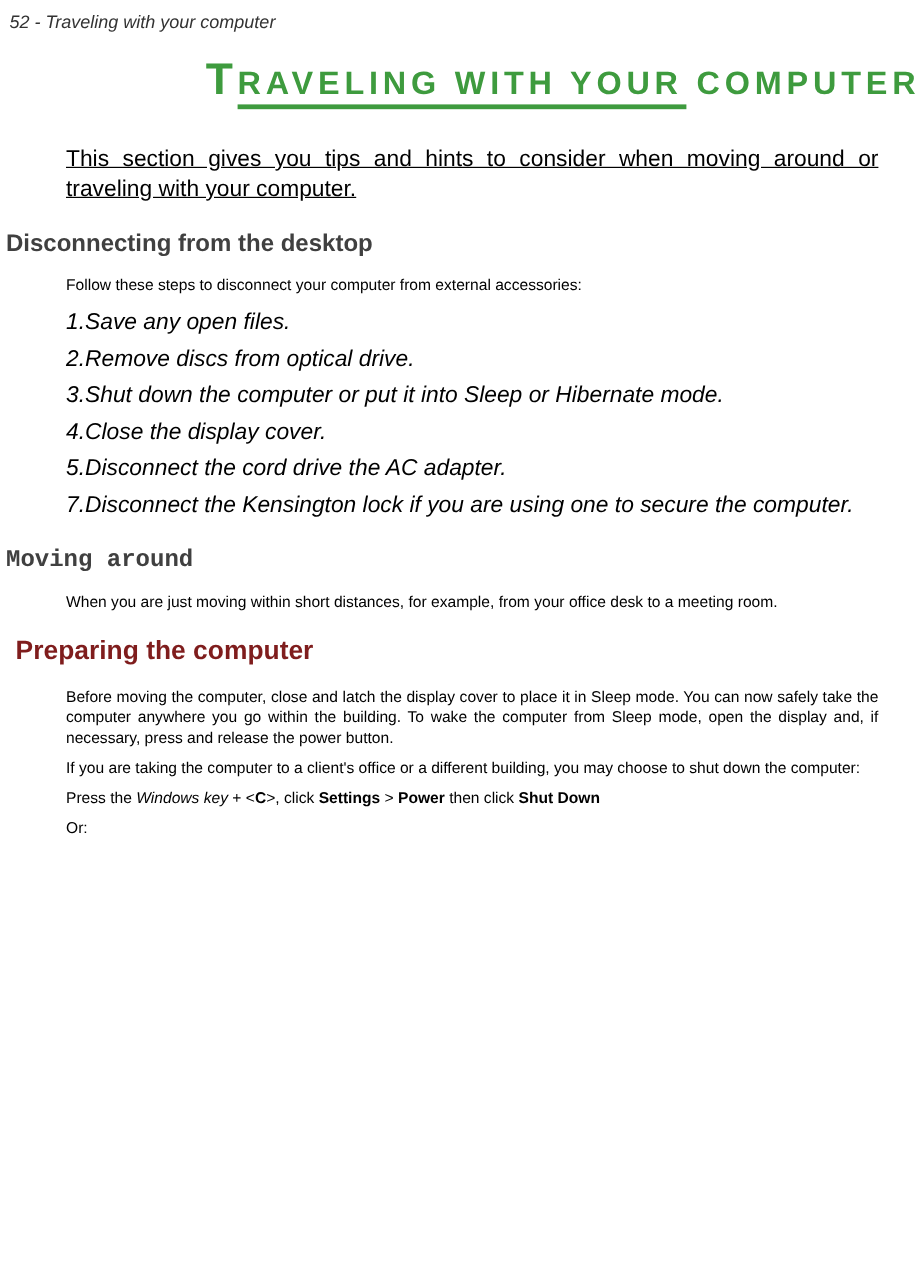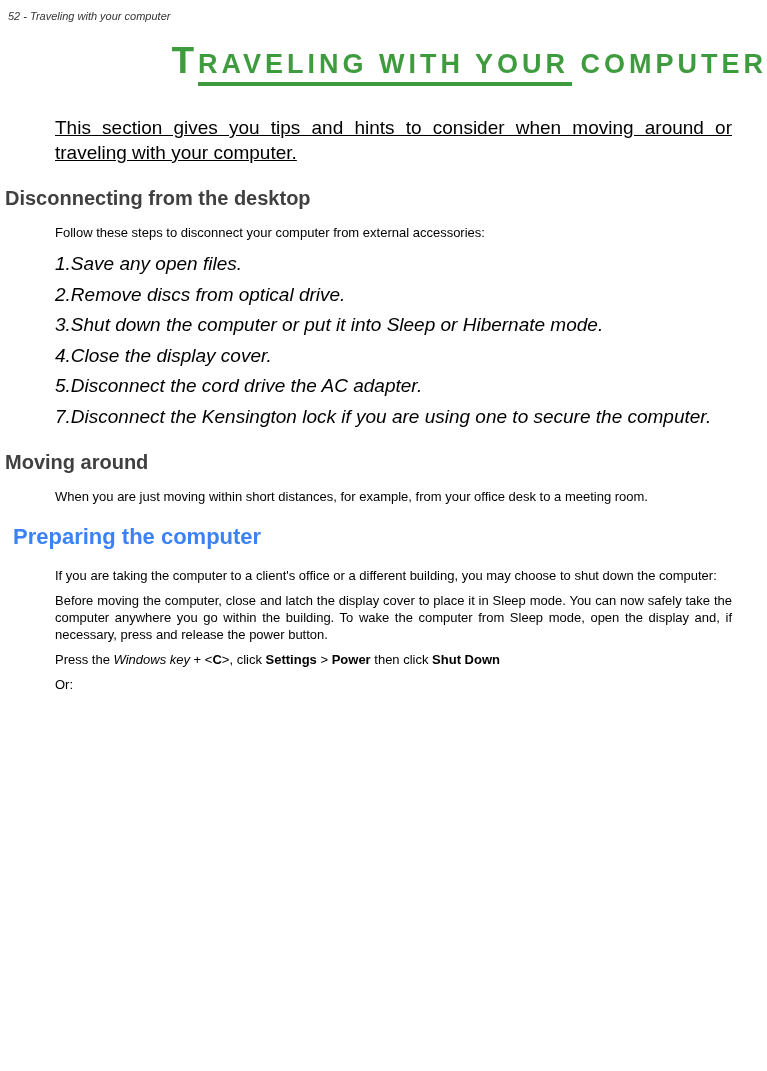--- a/index.html
+++ b/index.html
@@ -9,21 +9,21 @@
     }
     body {
       font-family: Arial, Helvetica, sans-serif;
       background: #ffffff;
       width: 767px;
       height: 1071px;
       color: #000;
       padding: 10px 0;
     }
     .page-header {
-      font-size: 11px;
+      font-size: 15px;
       font-style: italic;
       color: #333;
       padding-left: 8px;
       margin-bottom: 18px;
     }
     .main-title {
       color: #3e9b3e;
       font-size: 27px;
       font-weight: bold;
       letter-spacing: 4px;
@@ -71,30 +71,31 @@
     .ol-item {
       font-size: 19px;
       line-height: 1.5;
       text-align: justify;
       padding-left: 22px;
       text-indent: -22px;
       margin-bottom: 2px;
       font-style: italic;
     }
     .section-h2 {
-      color: #3b82f6;
+      color: #7f1d1d;
       font-size: 22px;
       font-weight: bold;
       margin-left: -46px;
       padding-left: 4px;
       margin-top: 18px;
       margin-bottom: 18px;
     }
     .moving-h1 {
       margin-top: 20px;
+      font-family: Liberation Mono, monospace;
     }
     .windows-key {
       font-style: italic;
     }
     .bold-txt {
       font-weight: bold;
     }
     .ord-list {
       margin-bottom: 4px;
     }
@@ -125,23 +126,23 @@
     <div class="ol-item"><span>5.</span><span>Disconnect the cord drive the AC adapter.</span></div>
     <div class="ol-item"><span>7.</span><span>Disconnect the Kensington lock if you are using one to secure the computer.</span></div>
   </div>
 
   <h2 class="section-h1 moving-h1">Moving around</h2>
 
   <p class="section-para">When you are just moving within short distances, for example, from your office desk to a meeting room.</p>
 
   <h3 class="section-h2">Preparing the computer</h3>
 
+  <p class="section-para">Before moving the computer, close and latch the display cover to place it in Sleep mode. You can now safely take the computer anywhere you go within the building. To wake the computer from Sleep mode, open the display and, if necessary, press and release the power button.</p>
+
   <p class="section-para">If you are taking the computer to a client's office or a different building, you may choose to shut down the computer:</p>
-
-  <p class="section-para">Before moving the computer, close and latch the display cover to place it in Sleep mode. You can now safely take the computer anywhere you go within the building. To wake the computer from Sleep mode, open the display and, if necessary, press and release the power button.</p>
 
   <p class="section-para">
     <span>Press the </span><span class="windows-key">Windows key</span><span> + &lt;</span><span class="bold-txt">C</span><span>&gt;, click </span><span class="bold-txt">Settings</span><span> &gt; </span><span class="bold-txt">Power</span><span> then click </span><span class="bold-txt">Shut Down</span>
   </p>
 
   <p class="section-para">Or:</p>
 
 </div>
 
 </body></html>

